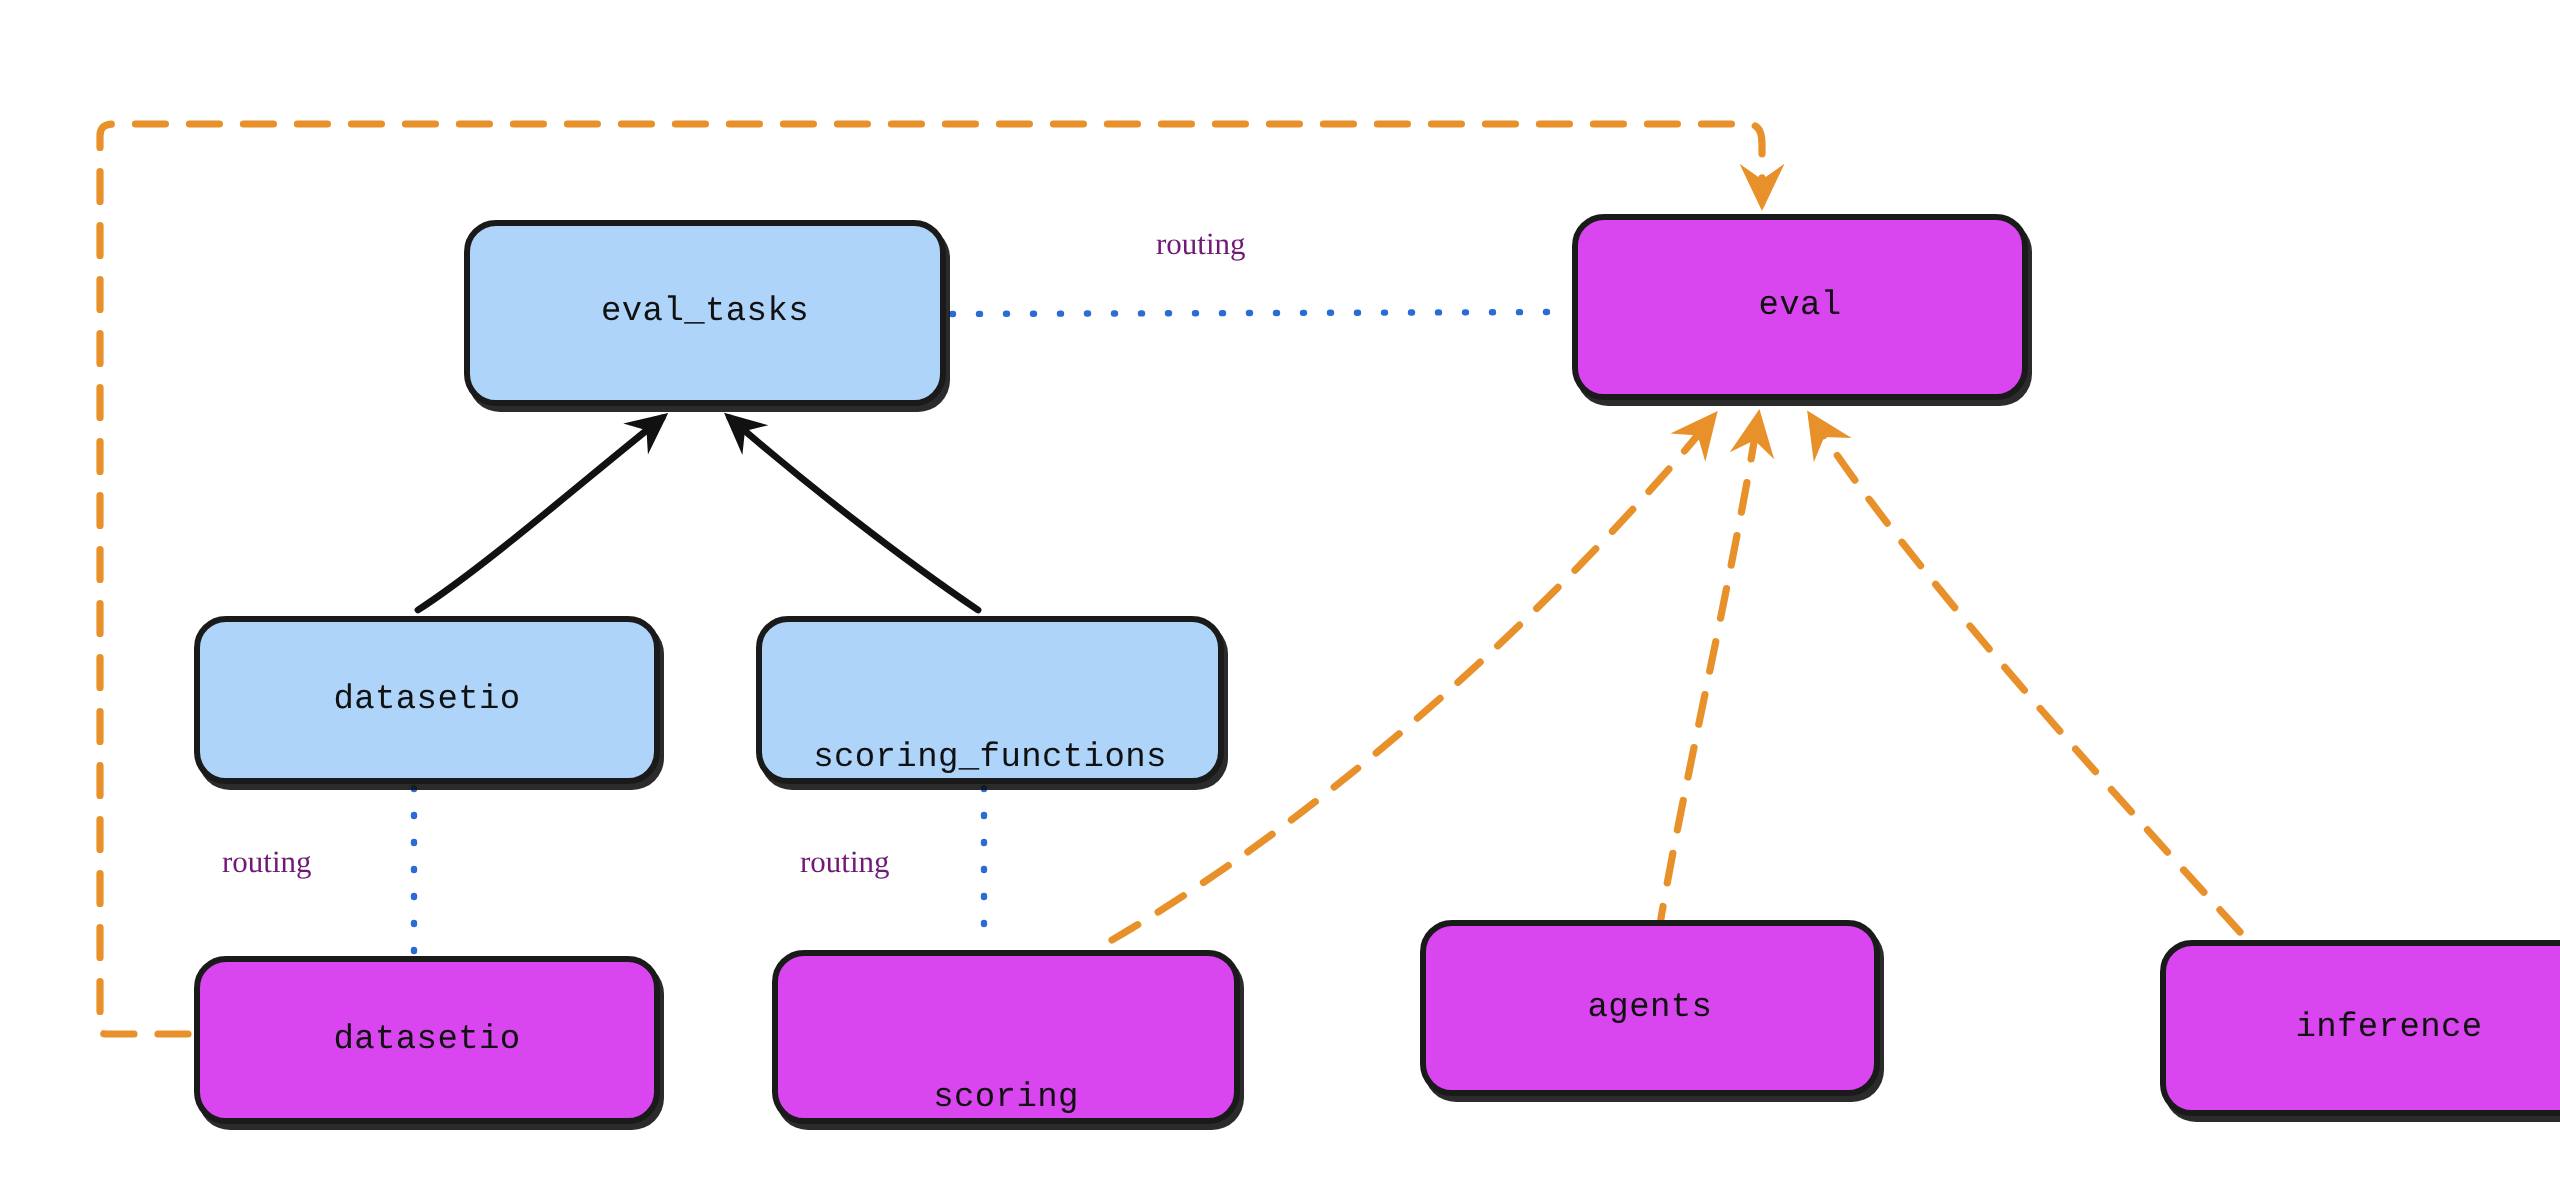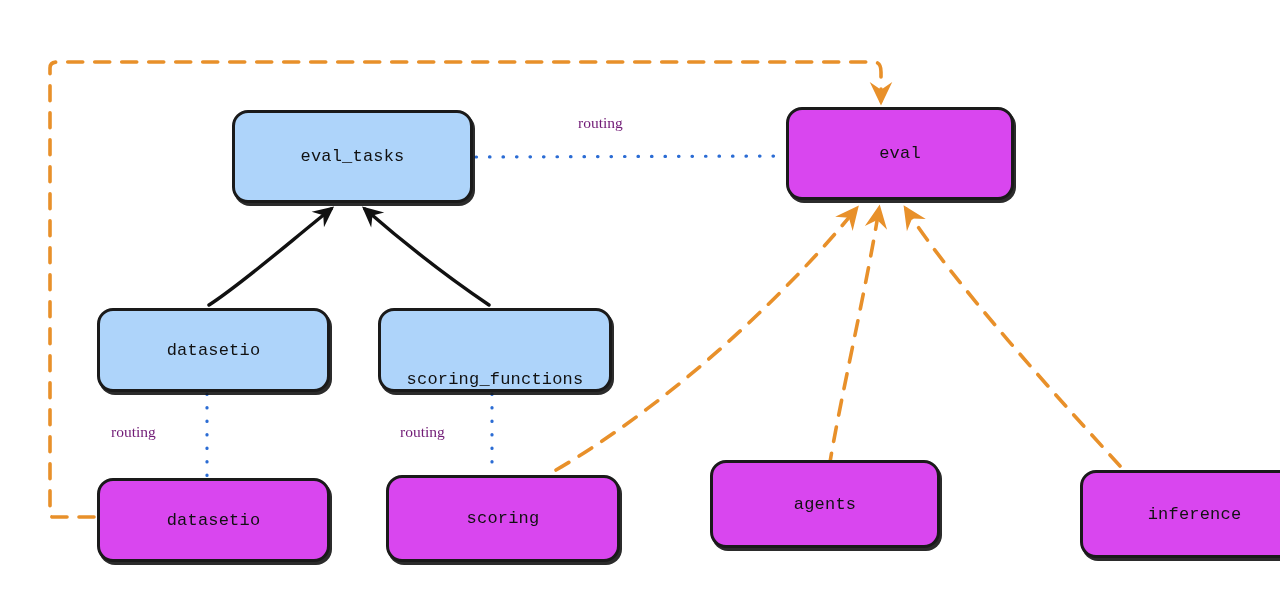--- a/index.html
+++ b/index.html
@@ -107,21 +107,21 @@
   </div>
 
   <div class="node node-api" style="left:378px; top:308px; width:234px; height:84px;align-items:flex-end;">
     <span class="node-label">scoring_functions</span>
   </div>
 
   <div class="node node-provider" style="left:97px; top:478px; width:233px; height:84px;">
     <span class="node-label">datasetio</span>
   </div>
 
-  <div class="node node-provider" style="left:386px; top:475px; width:234px; height:87px;">
+  <div class="node node-provider" style="left:386px; top:475px; width:234px; height:87px;align-items:flex-end;">
     <span class="node-label">scoring</span>
   </div>
 
   <div class="node node-provider" style="left:710px; top:460px; width:230px; height:88px;">
     <span class="node-label">agents</span>
   </div>
 
   <div class="node node-provider" style="left:1080px; top:470px; width:229px; height:88px;">
     <span class="node-label">inference</span>
   </div>

